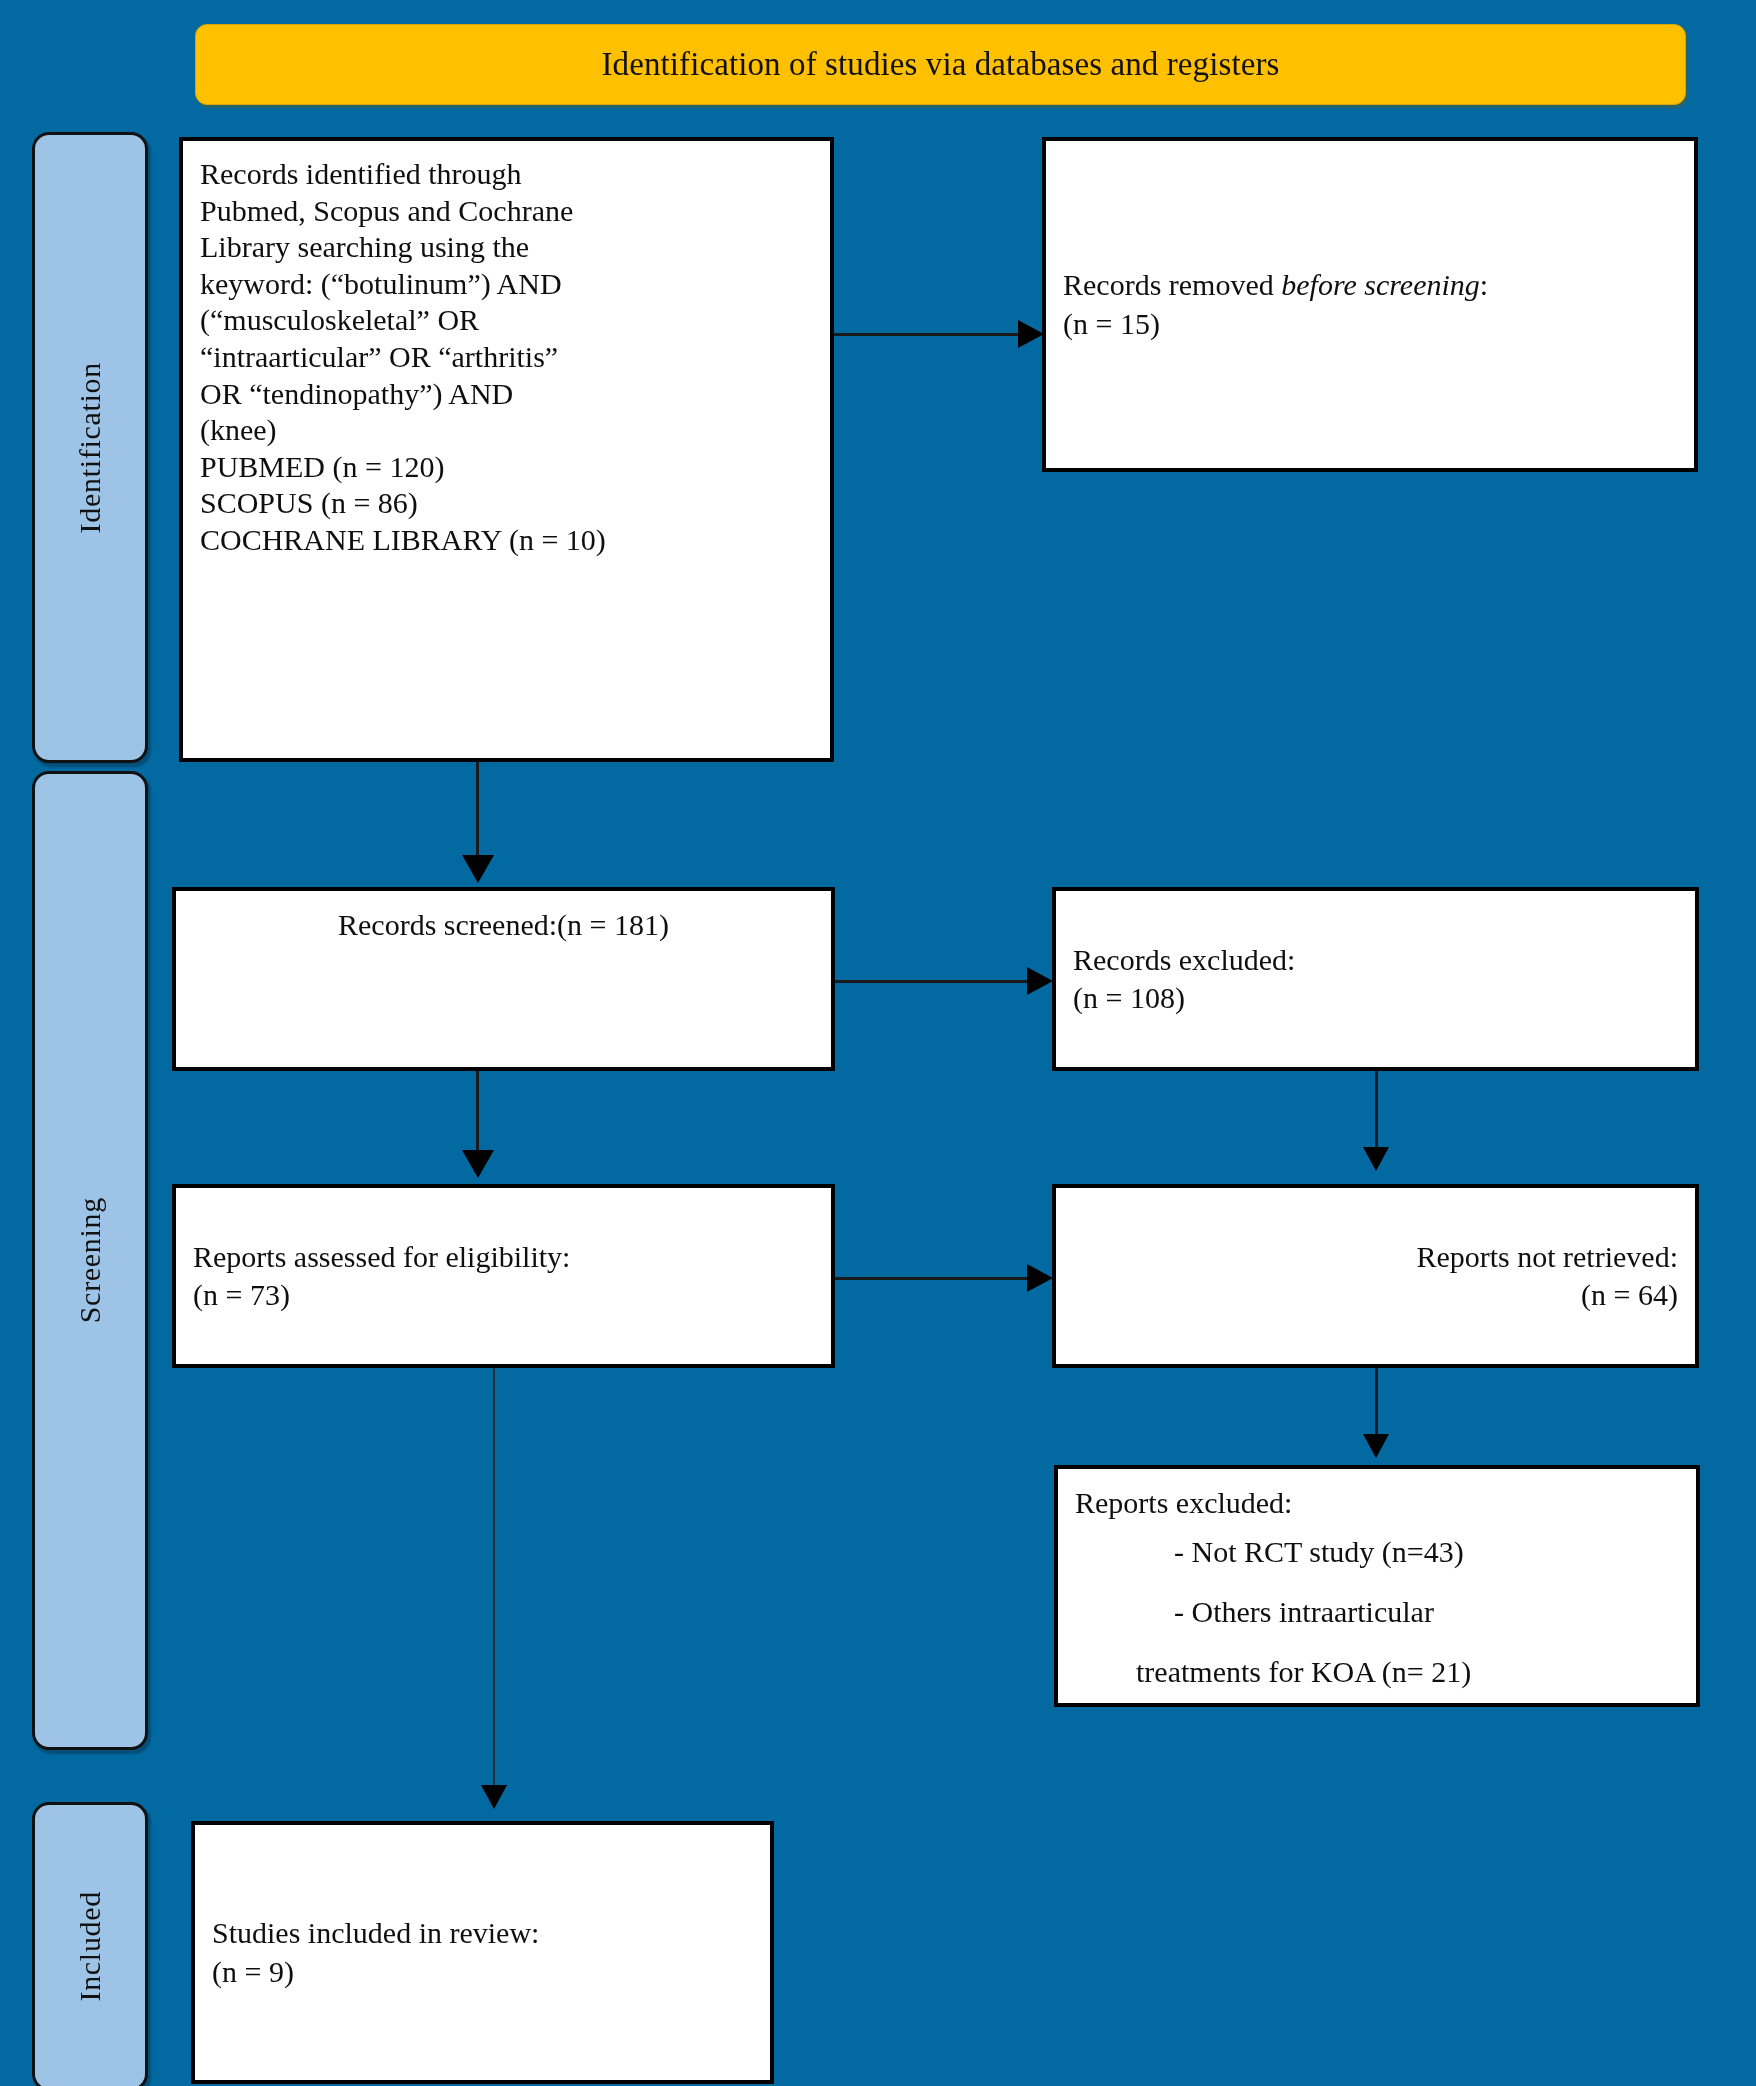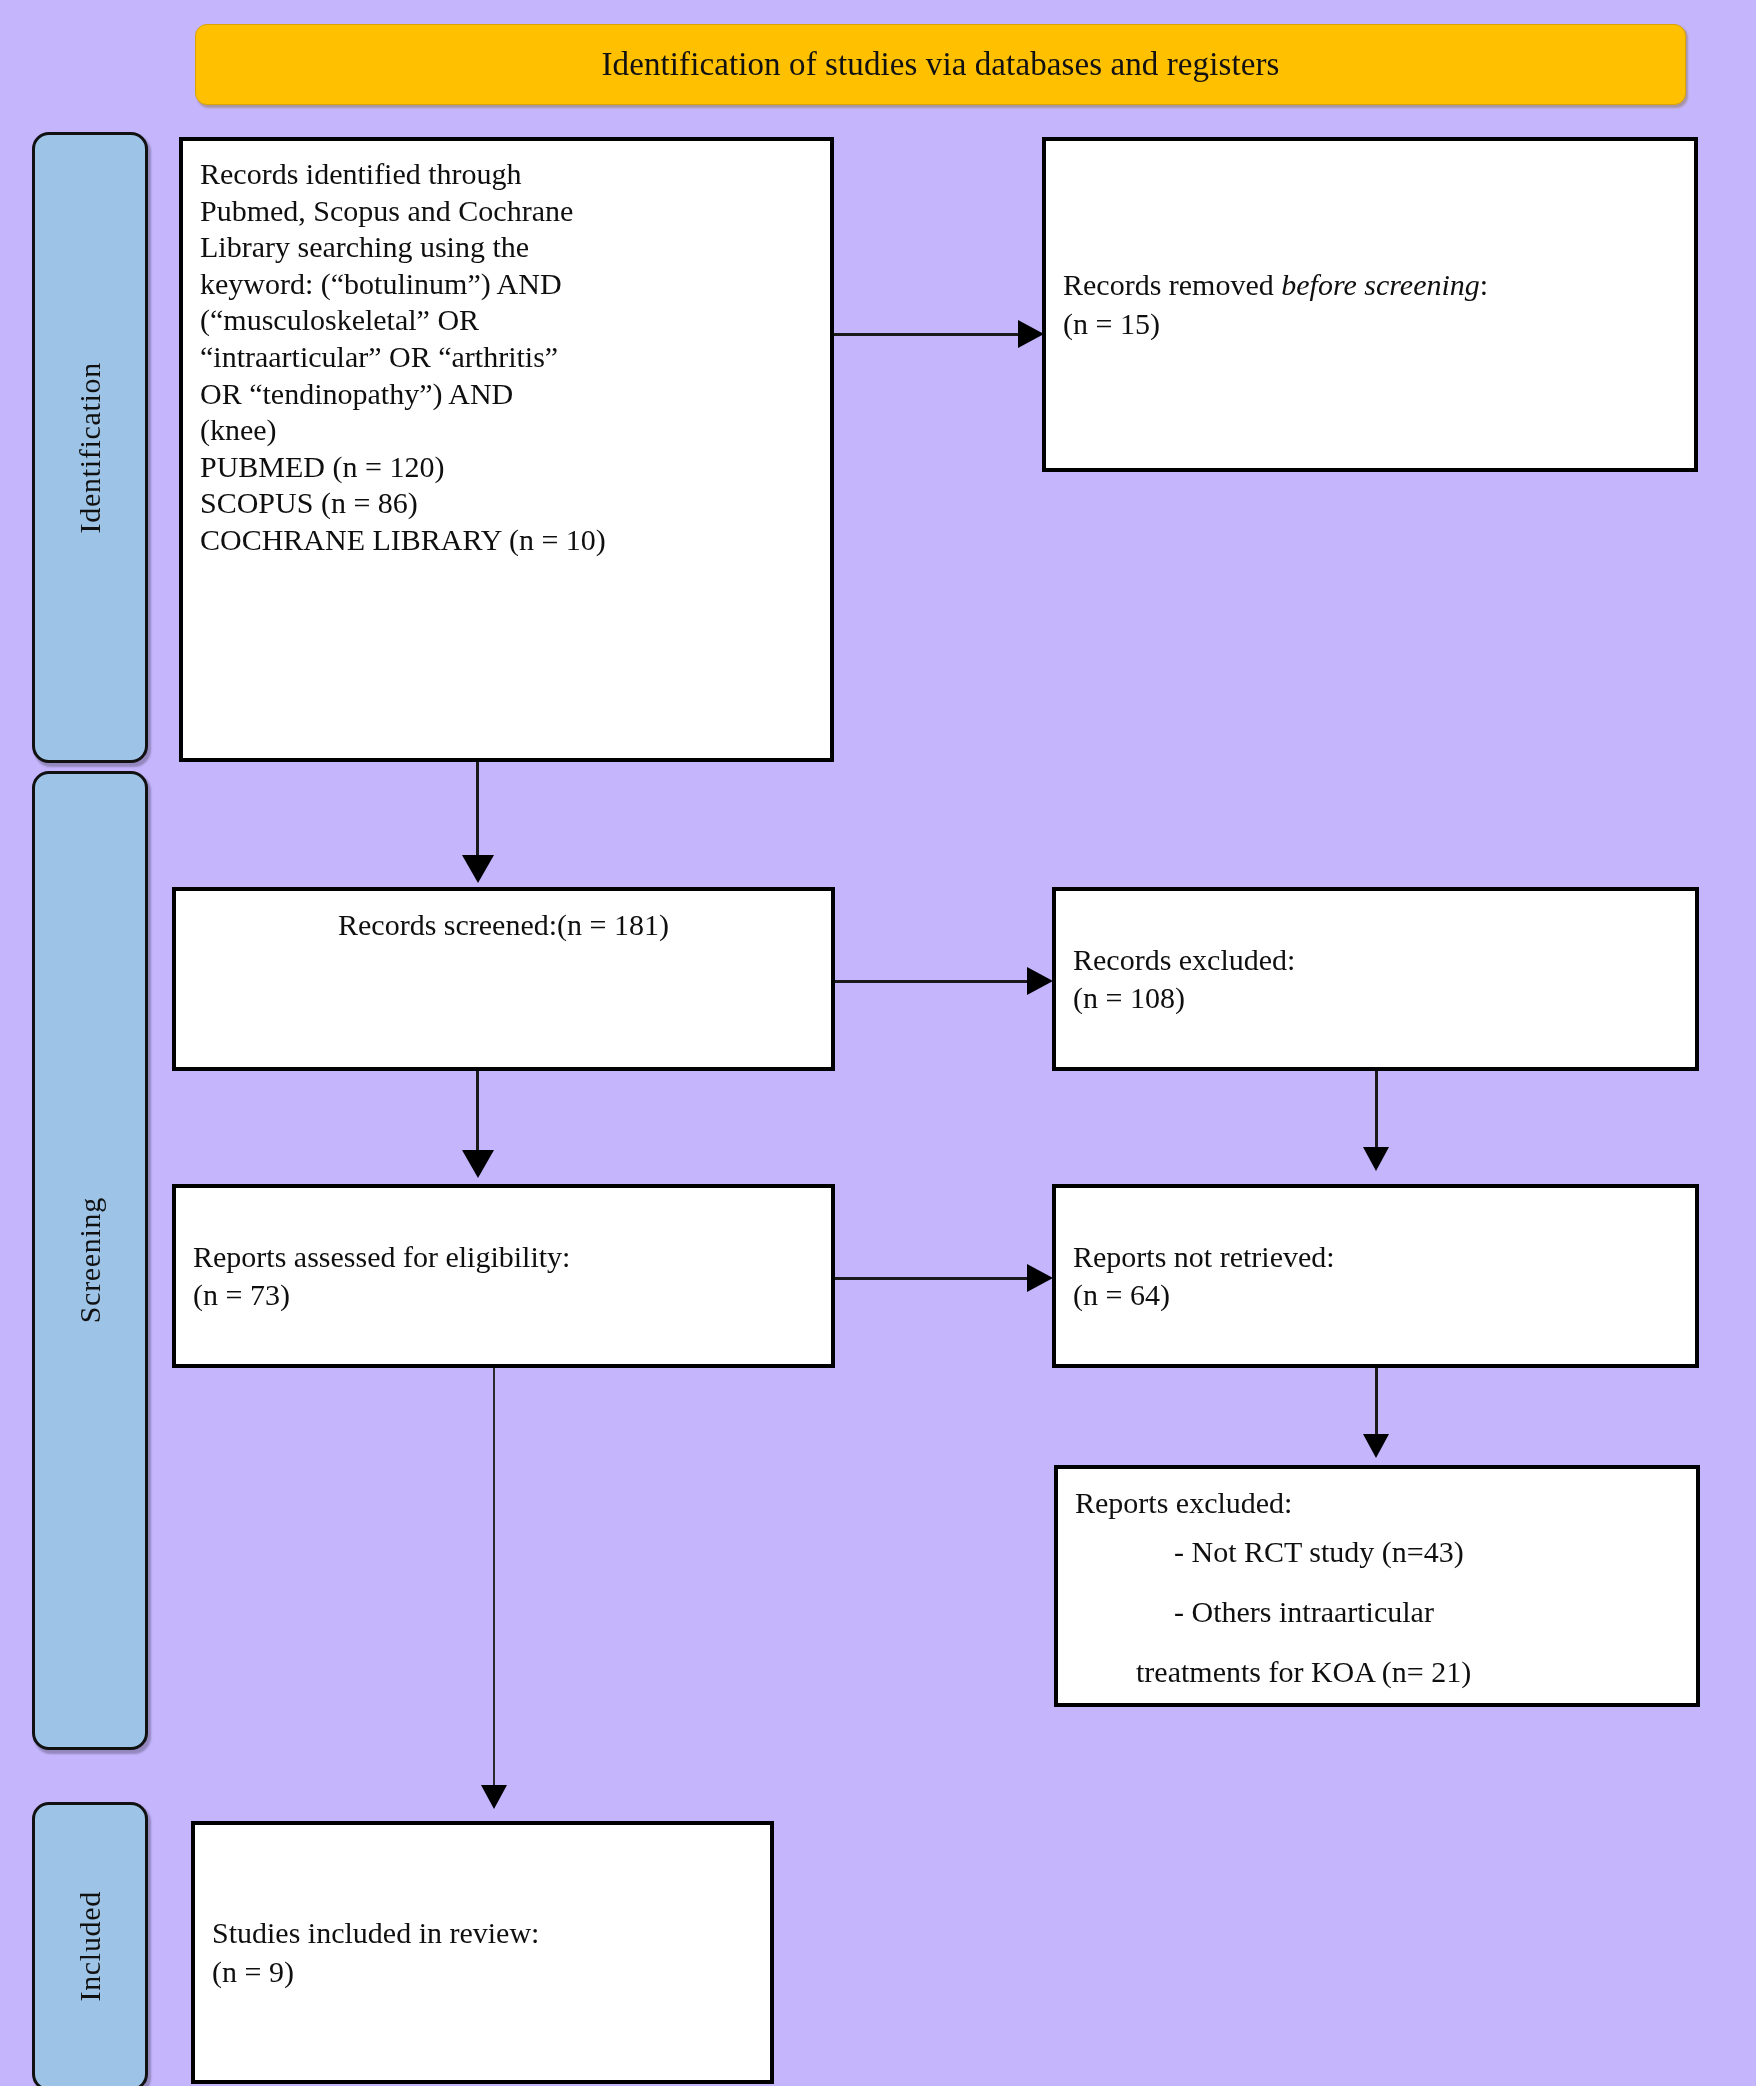--- a/index.html
+++ b/index.html
@@ -2,21 +2,21 @@
 <html style="font-size:10.5px"><head>
 <meta charset="utf-8">
 <style>
   html,body{margin:0;padding:0;background:#ffffff;}
   body{font-family:"Liberation Serif", serif;color:#000;}
 
   #stage{
     position:relative;
     width:1757px;
     height:2087px;
-    background:#c4b5fd;
+    background:#0369a1;
     overflow:hidden;
   }
 
   
   .banner{
     position:absolute;
     left:195px; top:24px;
     width:1489px; height:79px;
     background:#FFC000;
     border:1.3px solid #D9A400;
@@ -70,21 +70,21 @@
   .box p.tight{line-height:1.22;}
   .box .ital{font-style:italic;}
   .box .bullet{ padding-left:99px; line-height:2.0;}
   .box .bullet-cont{ padding-left:61px; line-height:2.0;}
 
   #box-identified{left:179px;  top:137px;  width:655px;  height:625px;}
   #box-removed   {left:1042px; top:137px;  width:656px;  height:335px;  display:flex; flex-direction:column; justify-content:center;}
   #box-screened  {left:172px;  top:887px; width:663px; height:184px; display:flex; flex-direction:row; justify-content:center;}
   #box-excluded  {left:1052px; top:887px; width:647px;  height:184px; display:flex; flex-direction:column; justify-content:center;}
   #box-assessed  {left:172px;  top:1184px; width:663px; height:184px; display:flex; flex-direction:column; justify-content:center;}
-  #box-notretr   {left:1052px; top:1184px; width:647px;  height:184px; display:flex; flex-direction:column; justify-content:center;}
+  #box-notretr   {left:1052px; top:1184px; width:647px;  height:184px; display:flex; flex-direction:column; justify-content:center;align-items:flex-end;}
   #box-repexcl   {left:1054px; top:1465px; width:646px;  height:242px;}
   #box-included  {left:191px;  top:1821px; width:583px; height:263px; display:flex; flex-direction:column; justify-content:center;}
 
   
   .vline{position:absolute;background:#1a1a1a;width:3.3px;}
   .vline.thin{width:2px;background:#2b2b2b;}
   .hline{position:absolute;background:#1a1a1a;height:2.6px;}
 
   .arrow-down{
     position:absolute;

